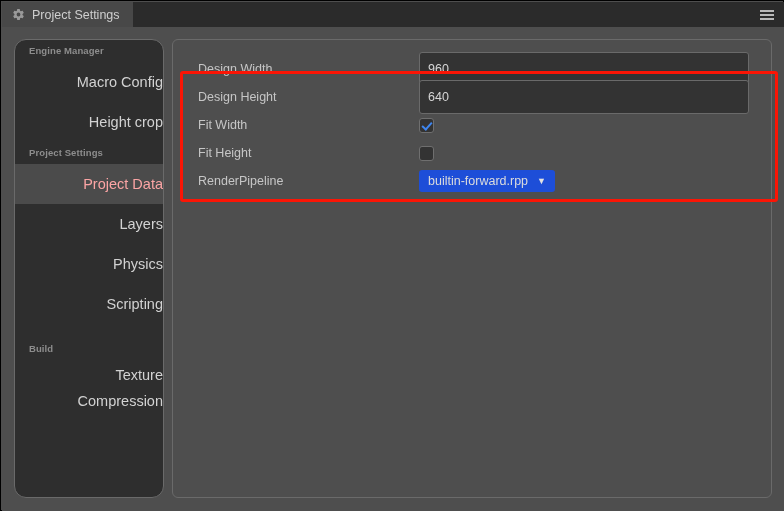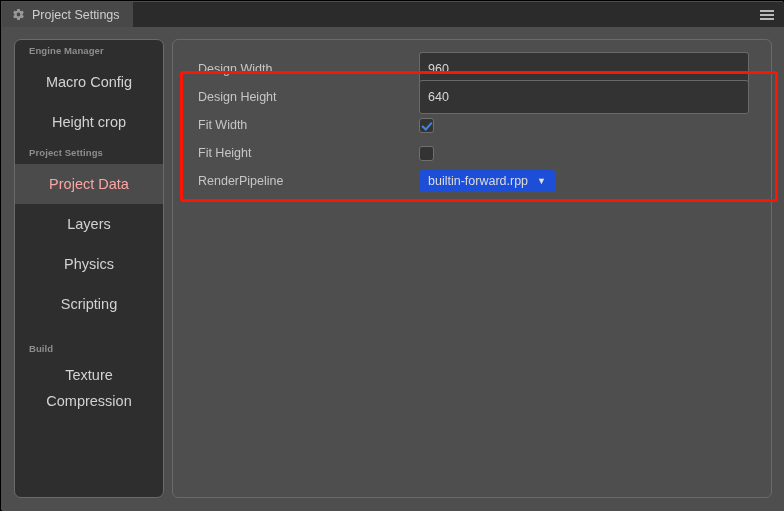--- a/index.html
+++ b/index.html
@@ -86,37 +86,37 @@
 
   
   .sidebar {
     position: absolute;
     left: 12px;
     top: 12px;
     width: 150px;
     height: 459px;
     background: #2e2e2e;
     border: 1px solid #6a6a6a;
-    border-radius: 7px;
+    border-radius: 12px;
     box-sizing: border-box;
     overflow: hidden;
   }
   .nav-section {
     color: #8d8d8d;
     font-size: 9.5px;
     font-weight: bold;
     padding: 0 0 0 14px;
     height: 22px;
     line-height: 22px;
     letter-spacing: .1px;
   }
   .nav-item {
     height: 40px;
     line-height: 40px;
-    text-align: center;
+    text-align: right;
     color: #d2d2d2;
     font-size: 14.5px;
     box-sizing: border-box;
   }
   .nav-item.selected {
     background: #4b4b4b;
     color: #fca5a5;
   }
   .nav-item.two-line {
     height: 56px;

